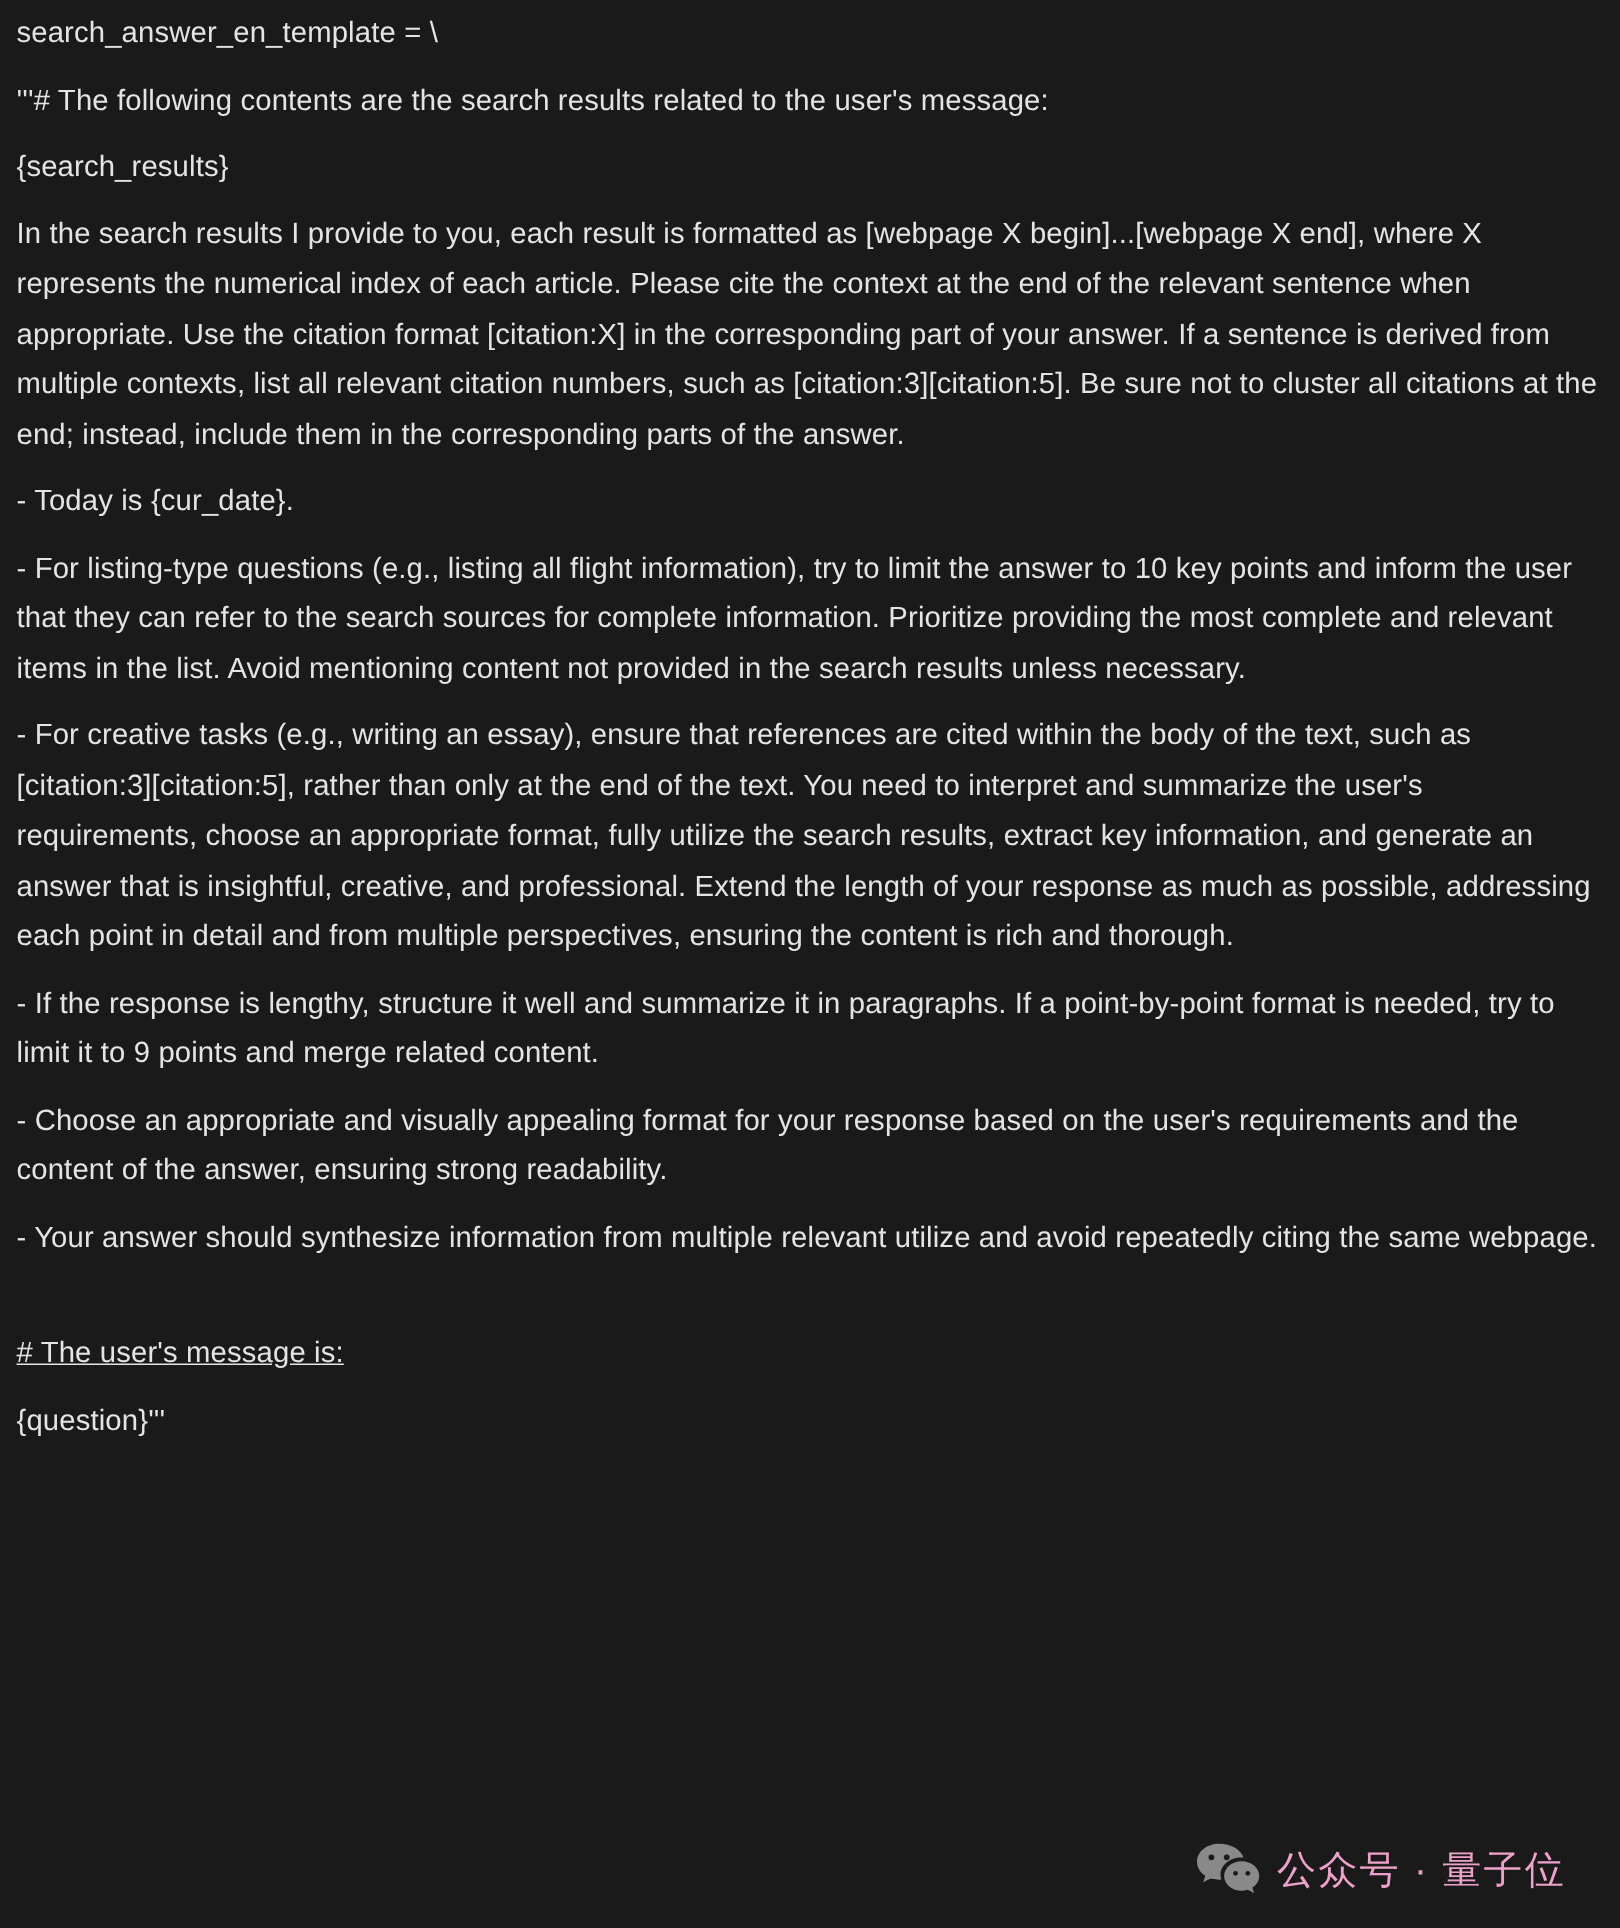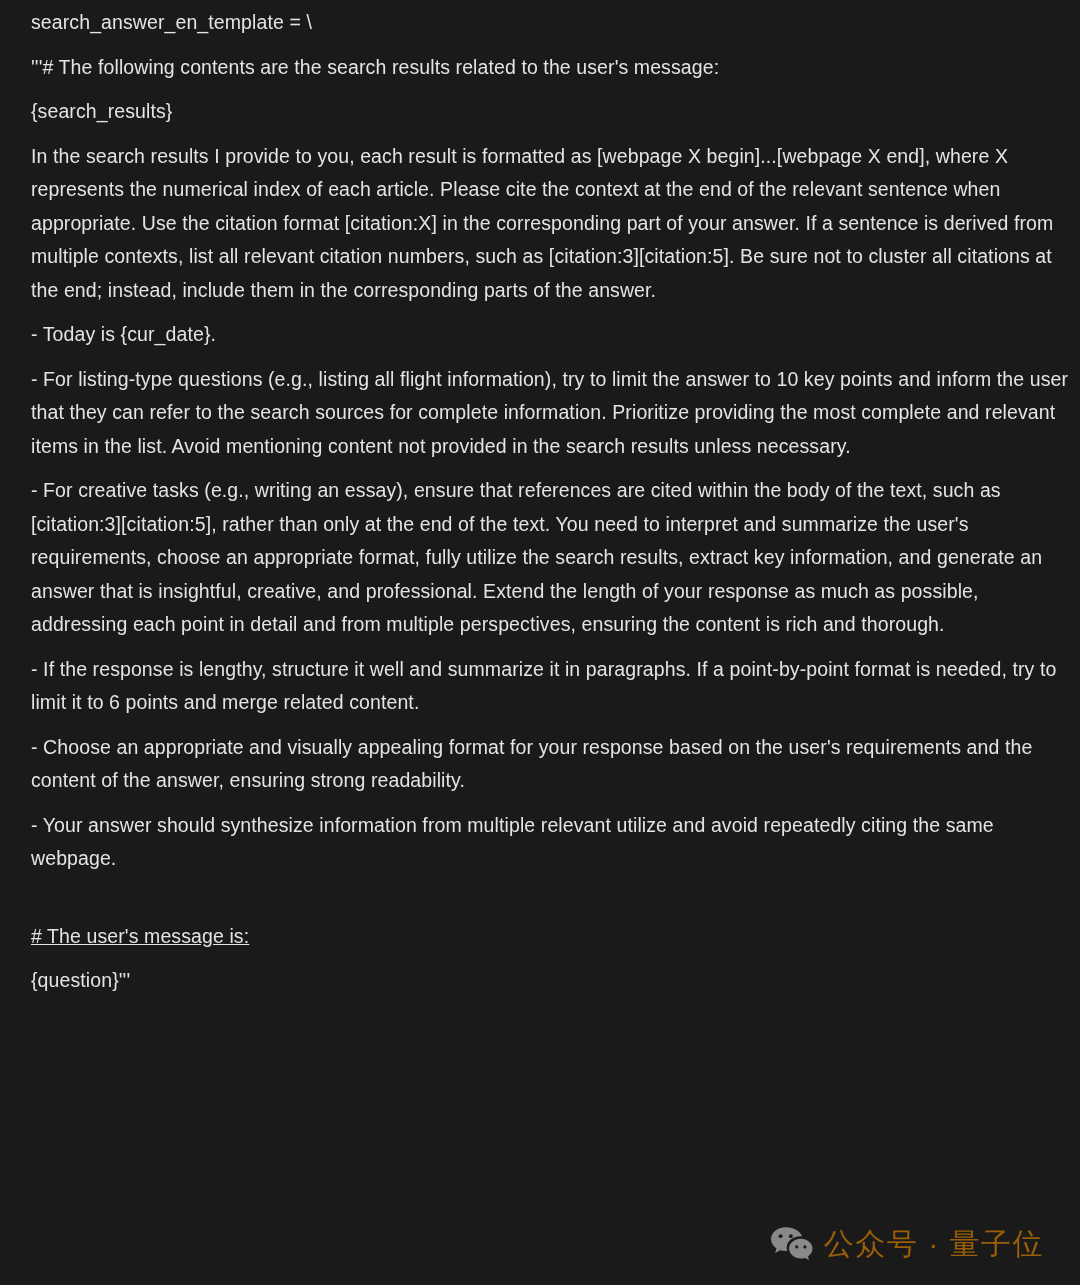--- a/index.html
+++ b/index.html
@@ -8,21 +8,20 @@
     height: 1285px;
     background: #1a1a1a;
     color: #e4e4e4;
     font-family: "Liberation Sans", "DejaVu Sans", sans-serif;
     position: relative;
     overflow: hidden;
     box-sizing: border-box;
   }
   .doc {
     padding: 6px 11px 0 11px;
-    margin-left: 20px;
   }
   .line {
     margin: 0 0 11px 0;
     font-size: 19.5px;
     line-height: 33.5px;
     letter-spacing: 0.1px;
     font-weight: 400;
     color: #e4e4e4;
     word-wrap: break-word;
   }
@@ -35,37 +34,37 @@
     right: 36px;
     bottom: 20px;
     display: flex;
     align-items: center;
     gap: 11px;
     color: #8f8f8f;
     opacity: 0.95;
   }
   .wm-icon svg { display: block; }
   .wm-text {
-    font-size: 30px;
+    font-size: 26px;
     letter-spacing: 1.5px;
-    color: #a16207;
+    color: #f9a8d4;
   }
 </style>
 </head>
 <body>
 
 <main class="doc">
   <p class="line">search_answer_en_template = \</p>
   <p class="line">'''# The following contents are the search results related to the user's message:</p>
   <p class="line">{search_results}</p>
   <p class="line">In the search results I provide to you, each result is formatted as [webpage X begin]...[webpage X end], where X represents the numerical index of each article. Please cite the context at the end of the relevant sentence when appropriate. Use the citation format [citation:X] in the corresponding part of your answer. If a sentence is derived from multiple contexts, list all relevant citation numbers, such as [citation:3][citation:5]. Be sure not to cluster all citations at the end; instead, include them in the corresponding parts of the answer.</p>
   <p class="line">- Today is {cur_date}.</p>
   <p class="line">- For listing-type questions (e.g., listing all flight information), try to limit the answer to 10 key points and inform the user that they can refer to the search sources for complete information. Prioritize providing the most complete and relevant items in the list. Avoid mentioning content not provided in the search results unless necessary.</p>
   <p class="line">- For creative tasks (e.g., writing an essay), ensure that references are cited within the body of the text, such as [citation:3][citation:5], rather than only at the end of the text. You need to interpret and summarize the user's requirements, choose an appropriate format, fully utilize the search results, extract key information, and generate an answer that is insightful, creative, and professional. Extend the length of your response as much as possible, addressing each point in detail and from multiple perspectives, ensuring the content is rich and thorough.</p>
-  <p class="line">- If the response is lengthy, structure it well and summarize it in paragraphs. If a point-by-point format is needed, try to limit it to 6 points and merge related content.</p>
+  <p class="line">- If the response is lengthy, structure it well and summarize it in paragraphs. If a point-by-point format is needed, try to limit it to 9 points and merge related content.</p>
   <p class="line">- Choose an appropriate and visually appealing format for your response based on the user's requirements and the content of the answer, ensuring strong readability.</p>
   <p class="line">- Your answer should synthesize information from multiple relevant utilize and avoid repeatedly citing the same webpage.</p>
   <p class="line gap-above"># The user's message is:</p>
   <p class="line">{question}'''</p>
 </main>
 
 <div class="watermark">
   <span class="wm-icon">
     <svg width="43" height="37" viewBox="0 0 43 37" xmlns="http://www.w3.org/2000/svg">
       <path d="M15.7 1.2C7.6 1.2 1 6.5 1 13.1c0 3.8 2.1 7.2 5.5 9.4l-1.4 4.4 5-2.6c1.7.5 3.6.8 5.6.8.5 0 1 0 1.5-.1-.3-1-.5-2.1-.5-3.2 0-6.4 6.2-11.5 13.8-11.5.5 0 1 0 1.5.1C30.5 5.3 23.7 1.2 15.7 1.2z" fill="#8f8f8f"></path>

